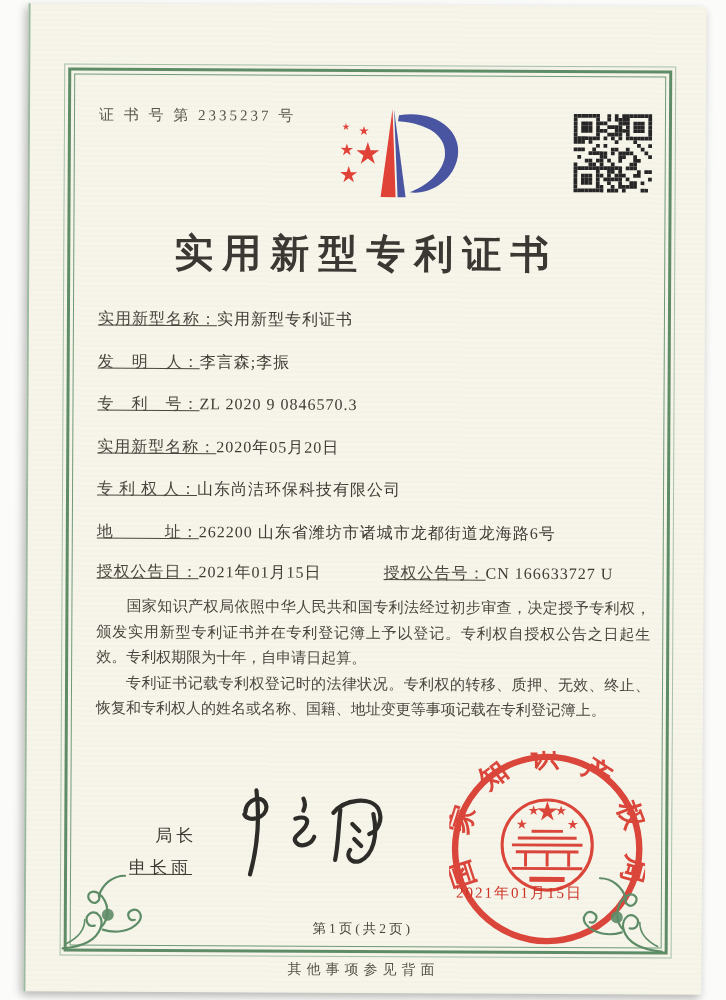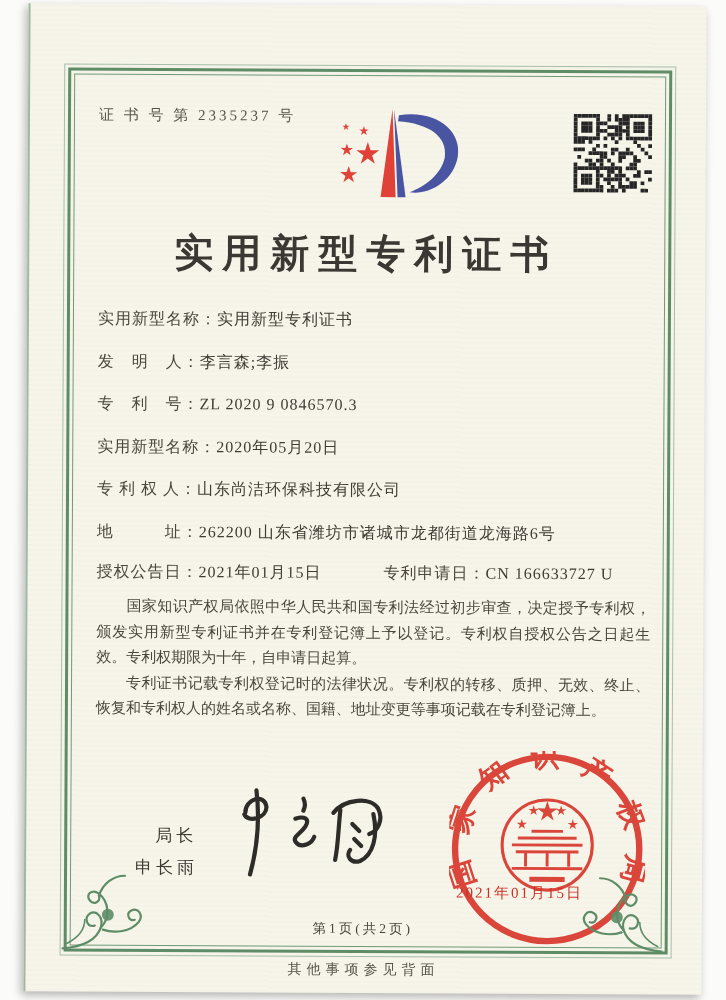--- a/index.html
+++ b/index.html
@@ -34,28 +34,28 @@
   }
   .logo{position:absolute;left:289px;top:98px;width:152px;height:112px;}
   .qr{position:absolute;left:542px;top:106px;width:82px;height:82px;}
   .title{
     position:absolute;left:38px;top:222px;width:598px;
     text-align:center;font-size:39px;font-weight:bold;color:#3b3833;
     letter-spacing:9px;
   }
   .fields{position:absolute;left:69px;top:305px;width:560px;}
   .frow{height:42.6px;font-size:16px;color:#45413b;white-space:nowrap;}
-  .flabel{color:#4a463f;letter-spacing:1px;}
+  .flabel{color:#4a463f;letter-spacing:1px;text-decoration:underline;}
   .fvalue{color:#3f3b35;letter-spacing:1px;}
   .grant{position:absolute;left:69px;top:558px;width:560px;font-size:16px;color:#45413b;display:flex;gap:62px;white-space:nowrap;}
   .paras{position:absolute;left:69px;top:590px;width:554px;
     font-size:15px;line-height:25.5px;color:#4a463f;text-align:justify;}
   .paras p{margin:0;text-indent:2em;}
   .sig-title{position:absolute;left:109px;top:820px;font-size:17px;letter-spacing:4px;color:#3e3a34;margin-left:20px;}
-  .sig-name{position:absolute;left:109px;top:852px;font-size:17px;letter-spacing:4px;color:#3e3a34;}
+  .sig-name{position:absolute;left:103px;top:852px;font-size:17px;letter-spacing:4px;color:#3e3a34;text-decoration:underline;}
   .sig-img{position:absolute;left:195px;top:778px;width:185px;height:105px;}
   .seal{position:absolute;left:423px;top:745px;width:196px;height:196px;opacity:.93;}
   .seal-date{
     position:absolute;left:430px;top:878px;width:175px;
     font-size:15px;color:#cc3126;letter-spacing:2px;white-space:nowrap;z-index:3;
   }
   .flourish{position:absolute;width:100px;height:100px;}
   .flourish.bl{left:33px;top:848px;}
   .flourish.br{left:540px;top:848px;transform:scaleX(-1);}
   .page-no{position:absolute;left:38px;top:915px;width:598px;text-align:center;
@@ -327,21 +327,21 @@
     <div class="frow"><span class="flabel">实用新型名称：</span><span class="fvalue">实用新型专利证书</span></div>
     <div class="frow"><span class="flabel">发　明　人：</span><span class="fvalue">李言森;李振</span></div>
     <div class="frow"><span class="flabel">专　利　号：</span><span class="fvalue">ZL 2020 9 0846570.3</span></div>
     <div class="frow"><span class="flabel">实用新型名称：</span><span class="fvalue">2020年05月20日</span></div>
     <div class="frow"><span class="flabel">专 利 权 人：</span><span class="fvalue">山东尚洁环保科技有限公司</span></div>
     <div class="frow"><span class="flabel">地　　　址：</span><span class="fvalue">262200 山东省潍坊市诸城市龙都街道龙海路6号</span></div>
   </div>
 
   <div class="grant">
     <span><span class="flabel">授权公告日：</span><span class="fvalue">2021年01月15日</span></span>
-    <span><span class="flabel">专利申请日：</span><span class="fvalue">CN 166633727 U</span></span>
+    <span><span class="flabel">授权公告号：</span><span class="fvalue">CN 166633727 U</span></span>
   </div>
 
   <div class="paras">
     <p>国家知识产权局依照中华人民共和国专利法经过初步审查，决定授予专利权，颁发实用新型专利证书并在专利登记簿上予以登记。专利权自授权公告之日起生效。专利权期限为十年，自申请日起算。</p>
     <p>专利证书记载专利权登记时的法律状况。专利权的转移、质押、无效、终止、恢复和专利权人的姓名或名称、国籍、地址变更等事项记载在专利登记簿上。</p>
   </div>
 
   <div class="sig-title">局长</div>
   <div class="sig-name">申长雨</div>
 

